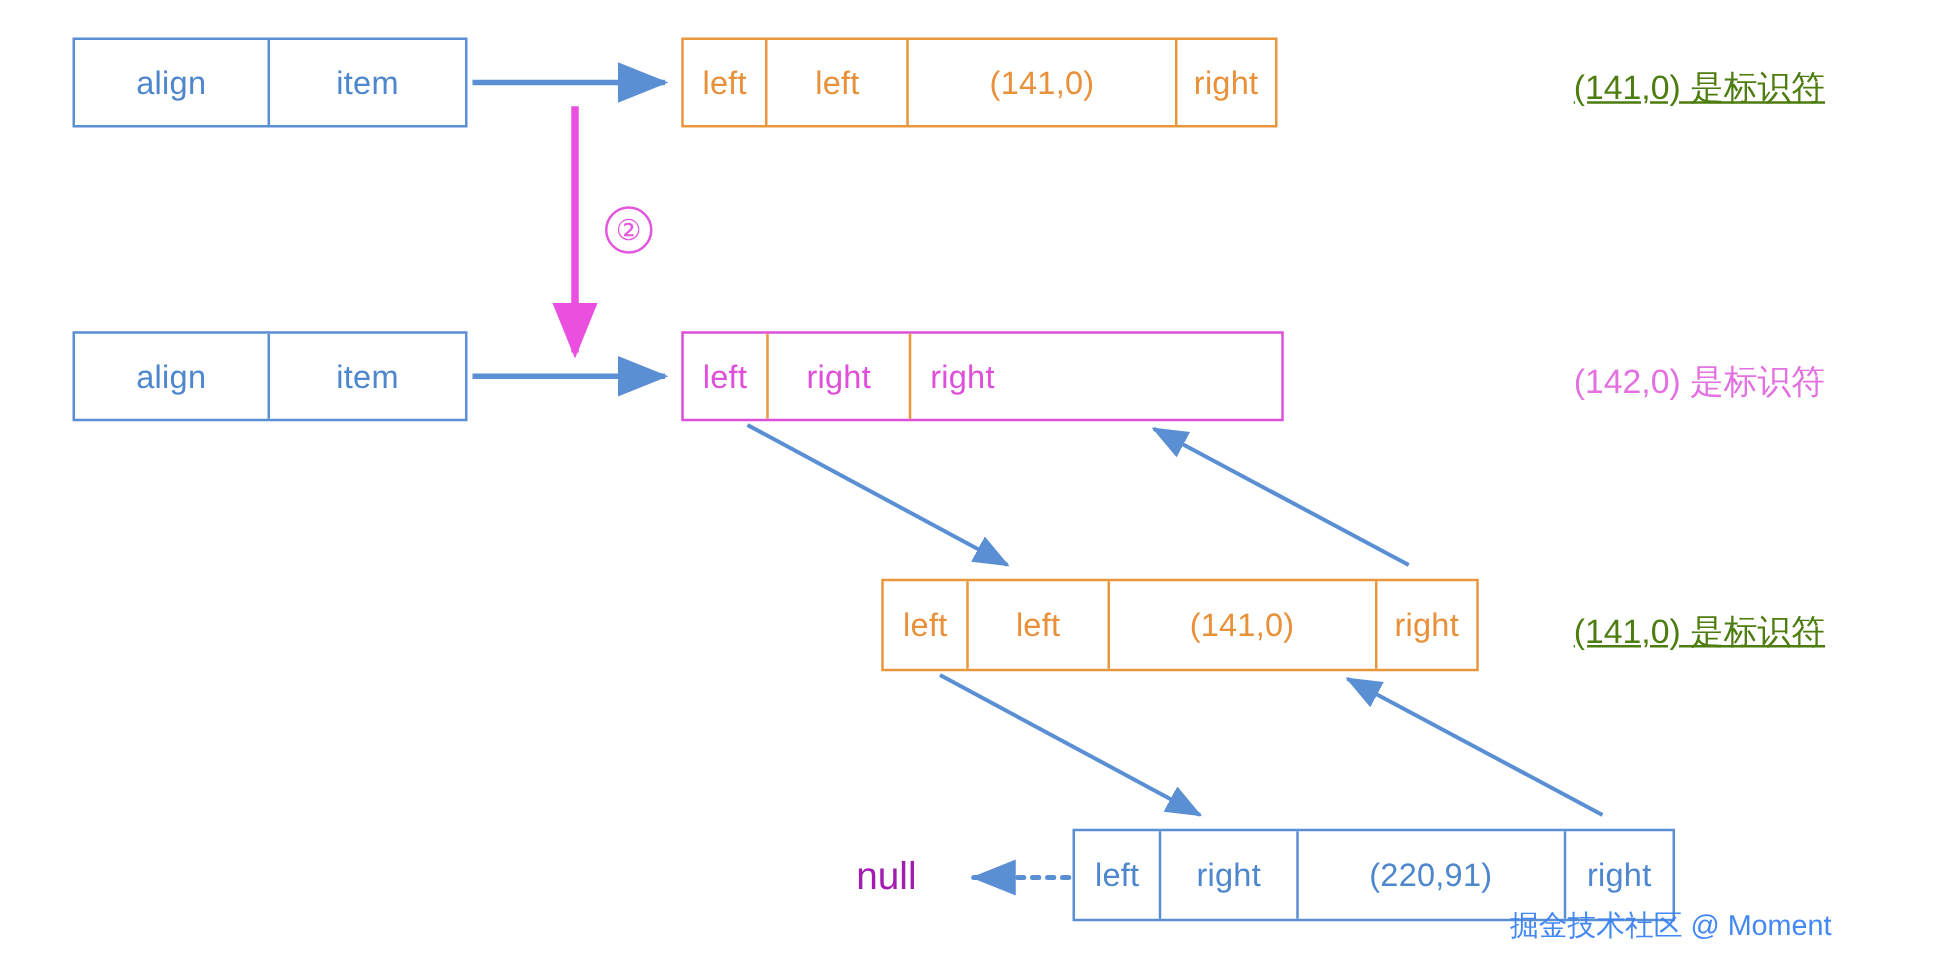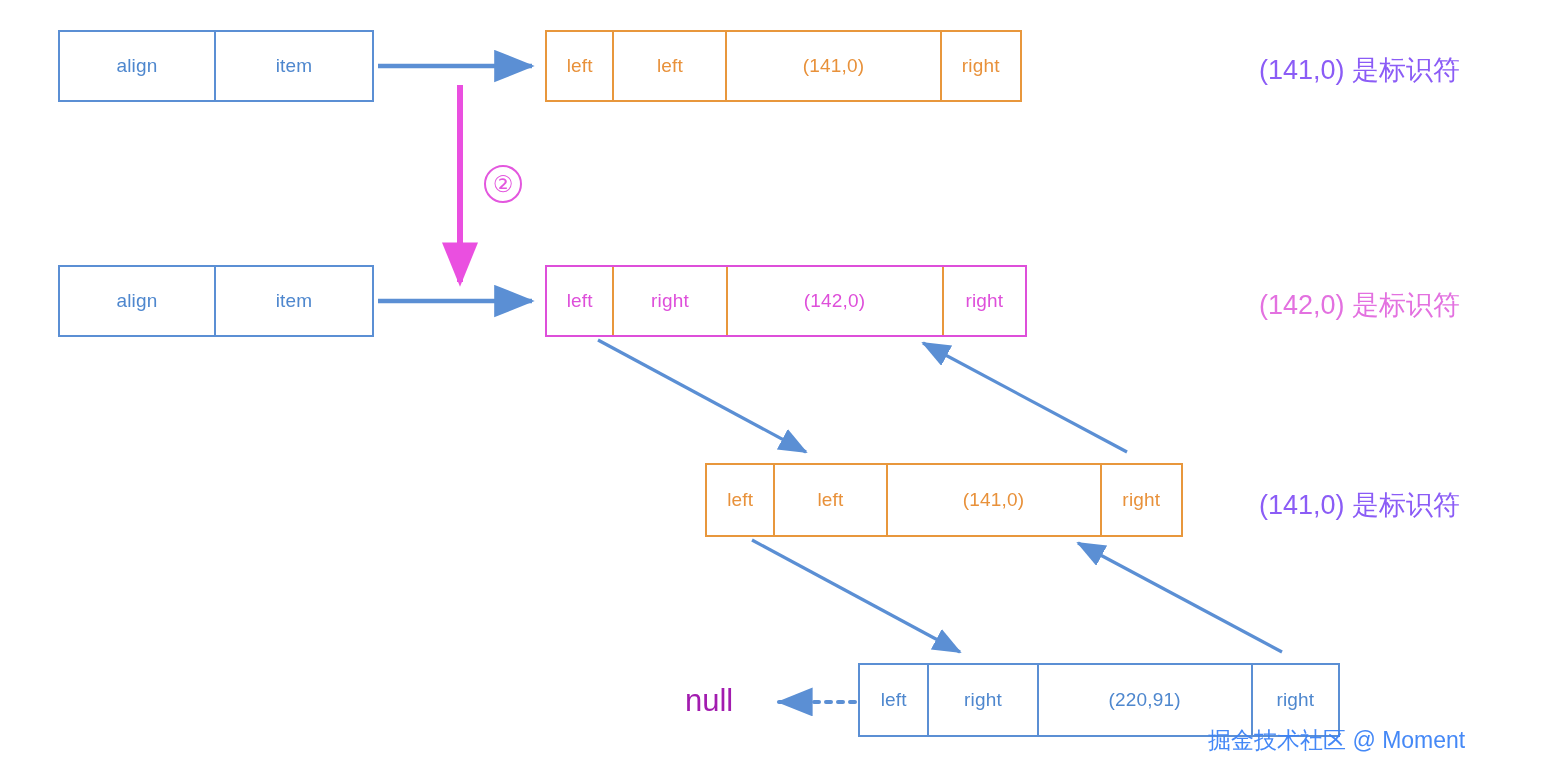--- a/index.html
+++ b/index.html
@@ -26,21 +26,21 @@
     display: flex;
     box-sizing: border-box;
     background: #ffffff;
   }
   .cell {
     box-sizing: border-box;
     display: flex;
     align-items: center;
     justify-content: center;
     white-space: nowrap;
-    font-size: 19px;
+    font-size: 26px;
     letter-spacing: 0.2px;
   }
   
   .node.blue { border: 2px solid #5B8FD4; }
   .node.blue .cell { color: #4E87CE; border-right: 2px solid #5B8FD4; }
   .node.blue .cell:last-child { border-right: none; }
   
   .node.orange { border: 2px solid #E8973C; }
   .node.orange .cell { color: #E8913A; border-right: 2px solid #E8973C; }
   .node.orange .cell:last-child { border-right: none; }
@@ -48,21 +48,21 @@
   .node.magenta { border: 2px solid #DE4FDA; }
   .node.magenta .cell { color: #DE4FDA; border-right: 2px solid #E8973C; }
   .node.magenta .cell:last-child { border-right: none; }
 
   
   .annot {
     position: absolute;
     font-size: 27px;
     white-space: nowrap;
   }
-  .annot.orange { color: #8b5cf6; }
+  .annot.orange { color: #4d7c0f; text-decoration: underline; }
   .annot.magenta { color: #E371E0; }
 
   
   .step-label {
     position: absolute;
     font-size: 31px;
     color: #E357DE;
     white-space: nowrap;
     display: flex;
     align-items: center;
@@ -163,21 +163,20 @@
   </div>
 
   <div class="node blue" style="left:58px; top:265px; width:316px; height:72px;">
     <div class="cell" style="width:158px;">align</div>
     <div class="cell" style="width:158px;">item</div>
   </div>
 
   <div class="node magenta" style="left:545px; top:265px; width:482px; height:72px;">
     <div class="cell" style="width:68px;">left</div>
     <div class="cell" style="width:114px;">right</div>
-    <div class="cell" style="width:218px;">(142,0)</div>
     <div class="cell" style="width:82px;">right</div>
   </div>
 
   <div class="annot magenta" style="left:1259px; top:287px;">(142,0) 是标识符</div>
 
   <div class="node orange" style="left:705px; top:463px; width:478px; height:74px;">
     <div class="cell" style="width:69px;">left</div>
     <div class="cell" style="width:113px;">left</div>
     <div class="cell" style="width:216px;">(141,0)</div>
     <div class="cell" style="width:80px;">right</div>

